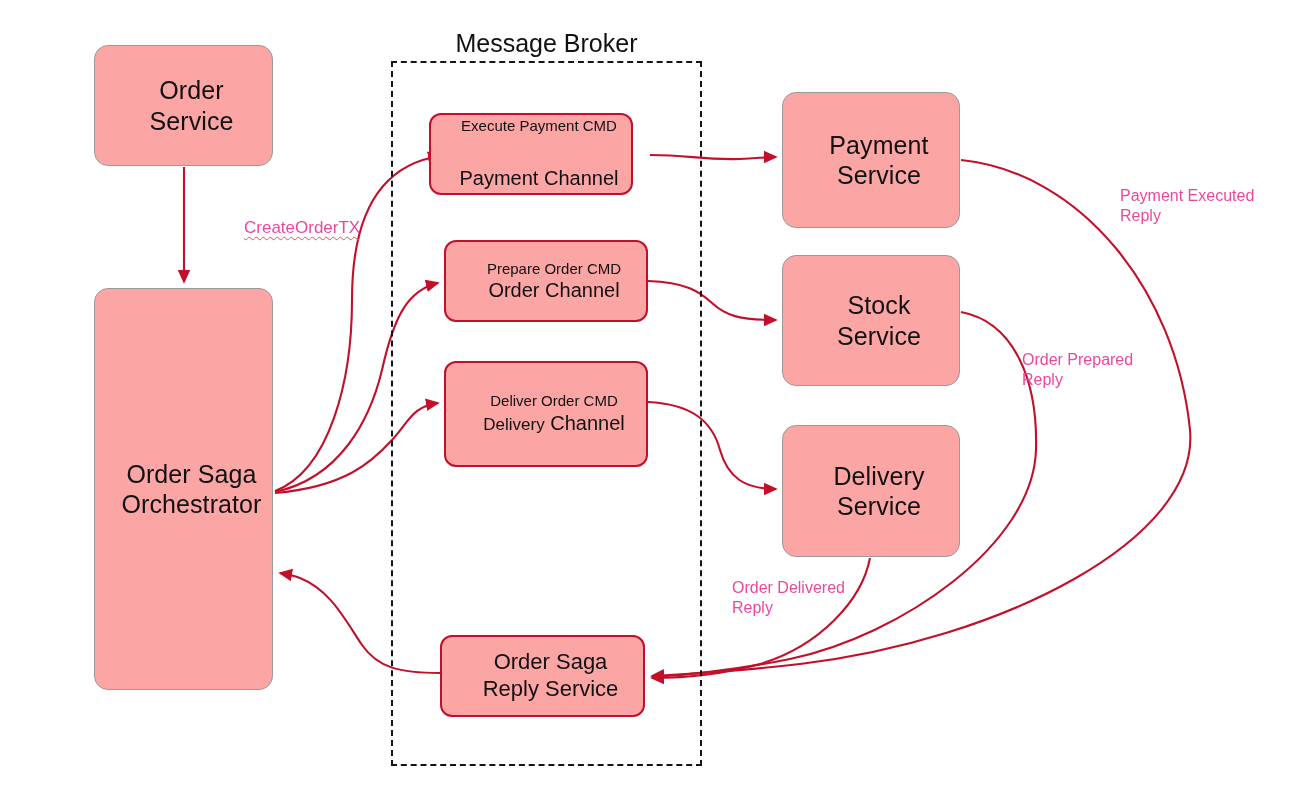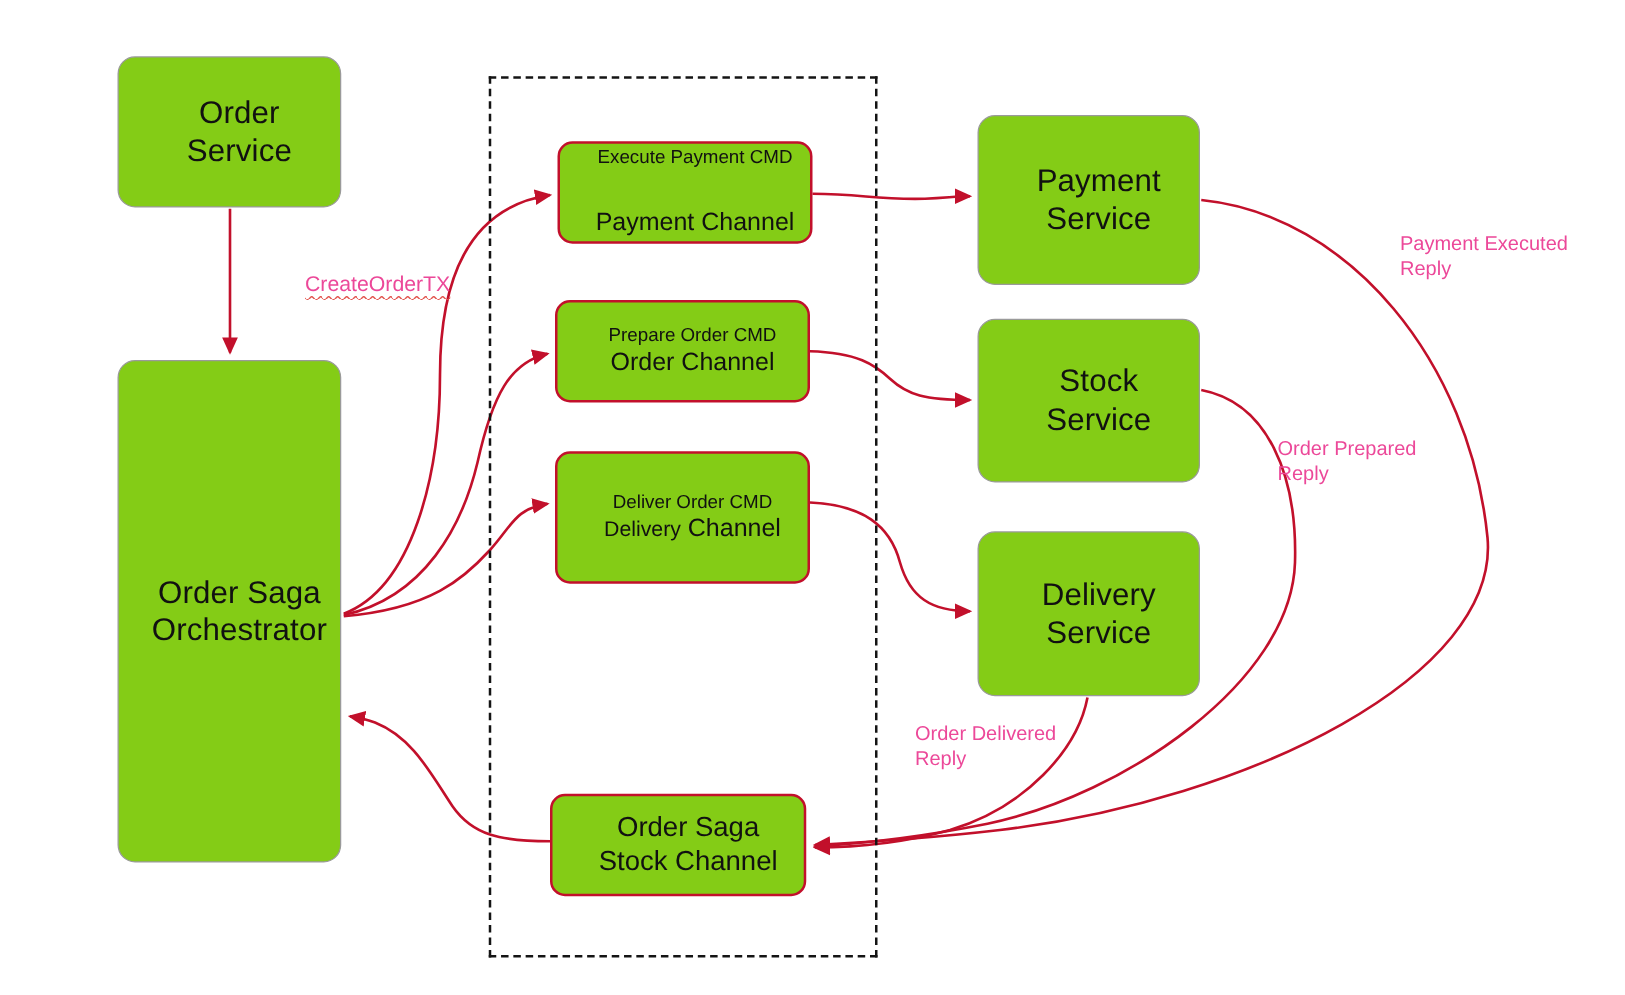--- a/index.html
+++ b/index.html
@@ -29,21 +29,21 @@
 
   
   .node {
     position: absolute;
     box-sizing: border-box;
     display: flex;
     flex-direction: column;
     align-items: center;
     justify-content: center;
     text-align: center;
-    background: #84cc16;
+    background: #fca5a5;
     color: #111111;
     line-height: 1.22;
     padding-left: 16px;
   }
   .node.service {
     border: 1.7px solid #9a9a9a;
     border-radius: 14px;
     font-size: 25px;
     letter-spacing: 0.1px;
   }
@@ -95,21 +95,21 @@
     text-underline-offset: 3px;
     margin-left: 48px;
   }
 
   
   #node-order-service      { left: 94px;  top: 45px;  width: 179px; height: 121px; }
   #node-orchestrator       { left: 94px;  top: 288px; width: 179px; height: 402px; }
   #node-payment-service    { left: 782px; top: 92px;  width: 178px; height: 136px; justify-content: center; }
   #node-stock-service      { left: 782px; top: 255px; width: 178px; height: 131px; }
   #node-delivery-service   { left: 782px; top: 425px; width: 178px; height: 132px; }
-  #node-payment-channel    { left: 446px; top: 113px; width: 204px; height: 82px; gap: 31px; }
+  #node-payment-channel    { left: 429px; top: 113px; width: 204px; height: 82px; gap: 31px; }
   #node-order-channel      { left: 444px; top: 240px; width: 204px; height: 82px; }
   #node-delivery-channel   { left: 444px; top: 361px; width: 204px; height: 106px; }
   #node-reply-channel      { left: 440px; top: 635px; width: 205px; height: 82px; }
 
   #label-create-order-tx   { left: 196px; top: 217px; }
   #label-payment-executed  { left: 1120px; top: 186px; }
   #label-order-prepared    { left: 1022px; top: 350px; }
   #label-order-delivered   { left: 732px; top: 578px; }
 </style>
 </head>
@@ -141,20 +141,21 @@
     <path d="M 961 160 C 1080 172 1176 290 1190 430 C 1200 540 1000 640 800 664 C 740 671 690 674 652 676" fill="none" stroke="#c2102b" stroke-width="2.1" marker-end="url(#arrow)"></path>
 
     <path d="M 961 312 C 1014 322 1038 380 1036 450 C 1033 545 900 636 790 659 C 730 671 688 675 652 677" fill="none" stroke="#c2102b" stroke-width="2.1" marker-end="url(#arrow)"></path>
 
     <path d="M 870 558 C 862 600 820 646 760 664 C 720 675 682 678 652 678" fill="none" stroke="#c2102b" stroke-width="2.1" marker-end="url(#arrow)"></path>
 
     <path d="M 440 673 C 400 673 378 668 362 645 C 344 618 330 590 300 578 C 292 575 286 574 280 573" fill="none" stroke="#c2102b" stroke-width="2.1" marker-end="url(#arrow)"></path>
   </svg>
 
   <div id="broker-boundary"></div>
+  <div id="broker-title">Message Broker</div>
 
   <div id="node-order-service" class="node service">
     <span class="line1">Order</span>
     <span class="line2">Service</span>
   </div>
 
   <div id="node-orchestrator" class="node service">
     <span class="line1">Order Saga</span>
     <span class="line2">Orchestrator</span>
   </div>
@@ -169,21 +170,21 @@
     <span class="line2">Order Channel</span>
   </div>
 
   <div id="node-delivery-channel" class="node channel">
     <span class="line1">Deliver Order CMD</span>
     <span class="line2"><span class="small">Delivery</span><span> Channel</span></span>
   </div>
 
   <div id="node-reply-channel" class="node channel reply">
     <span class="line1">Order Saga</span>
-    <span class="line2">Stock Channel</span>
+    <span class="line2">Reply Service</span>
   </div>
 
   <div id="node-payment-service" class="node service">
     <span class="line1">Payment</span>
     <span class="line2">Service</span>
   </div>
 
   <div id="node-stock-service" class="node service">
     <span class="line1">Stock</span>
     <span class="line2">Service</span>

